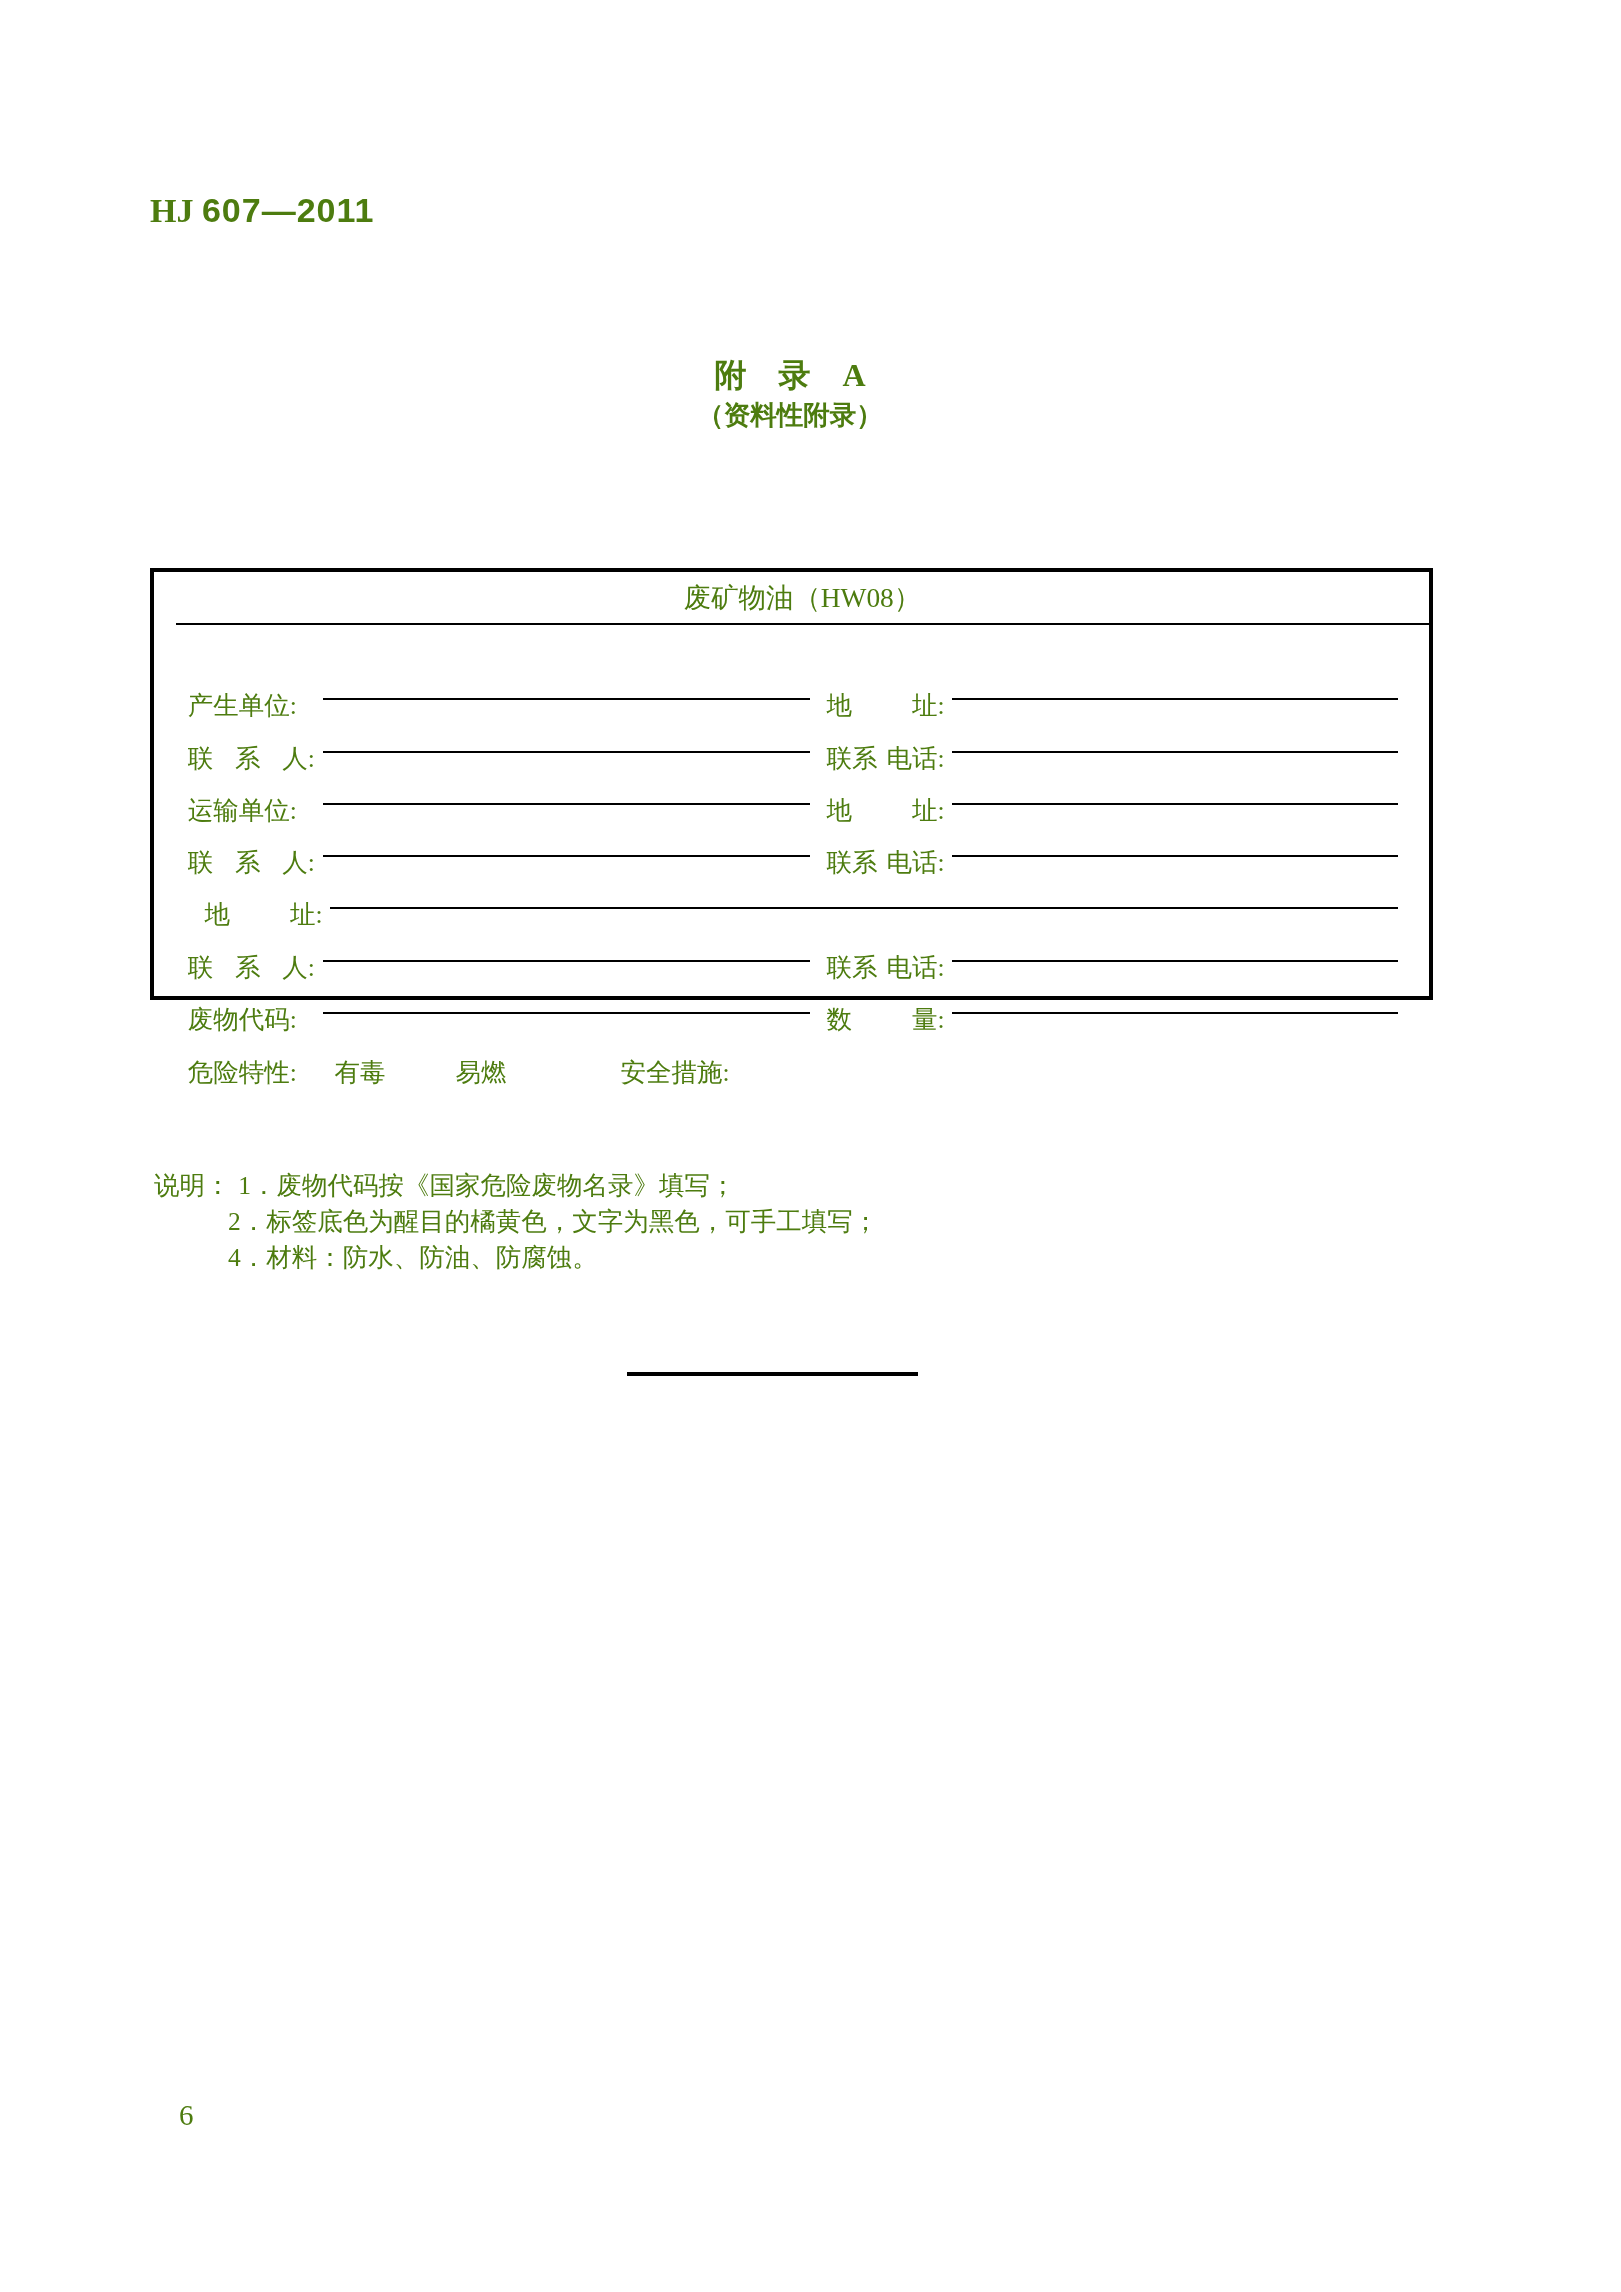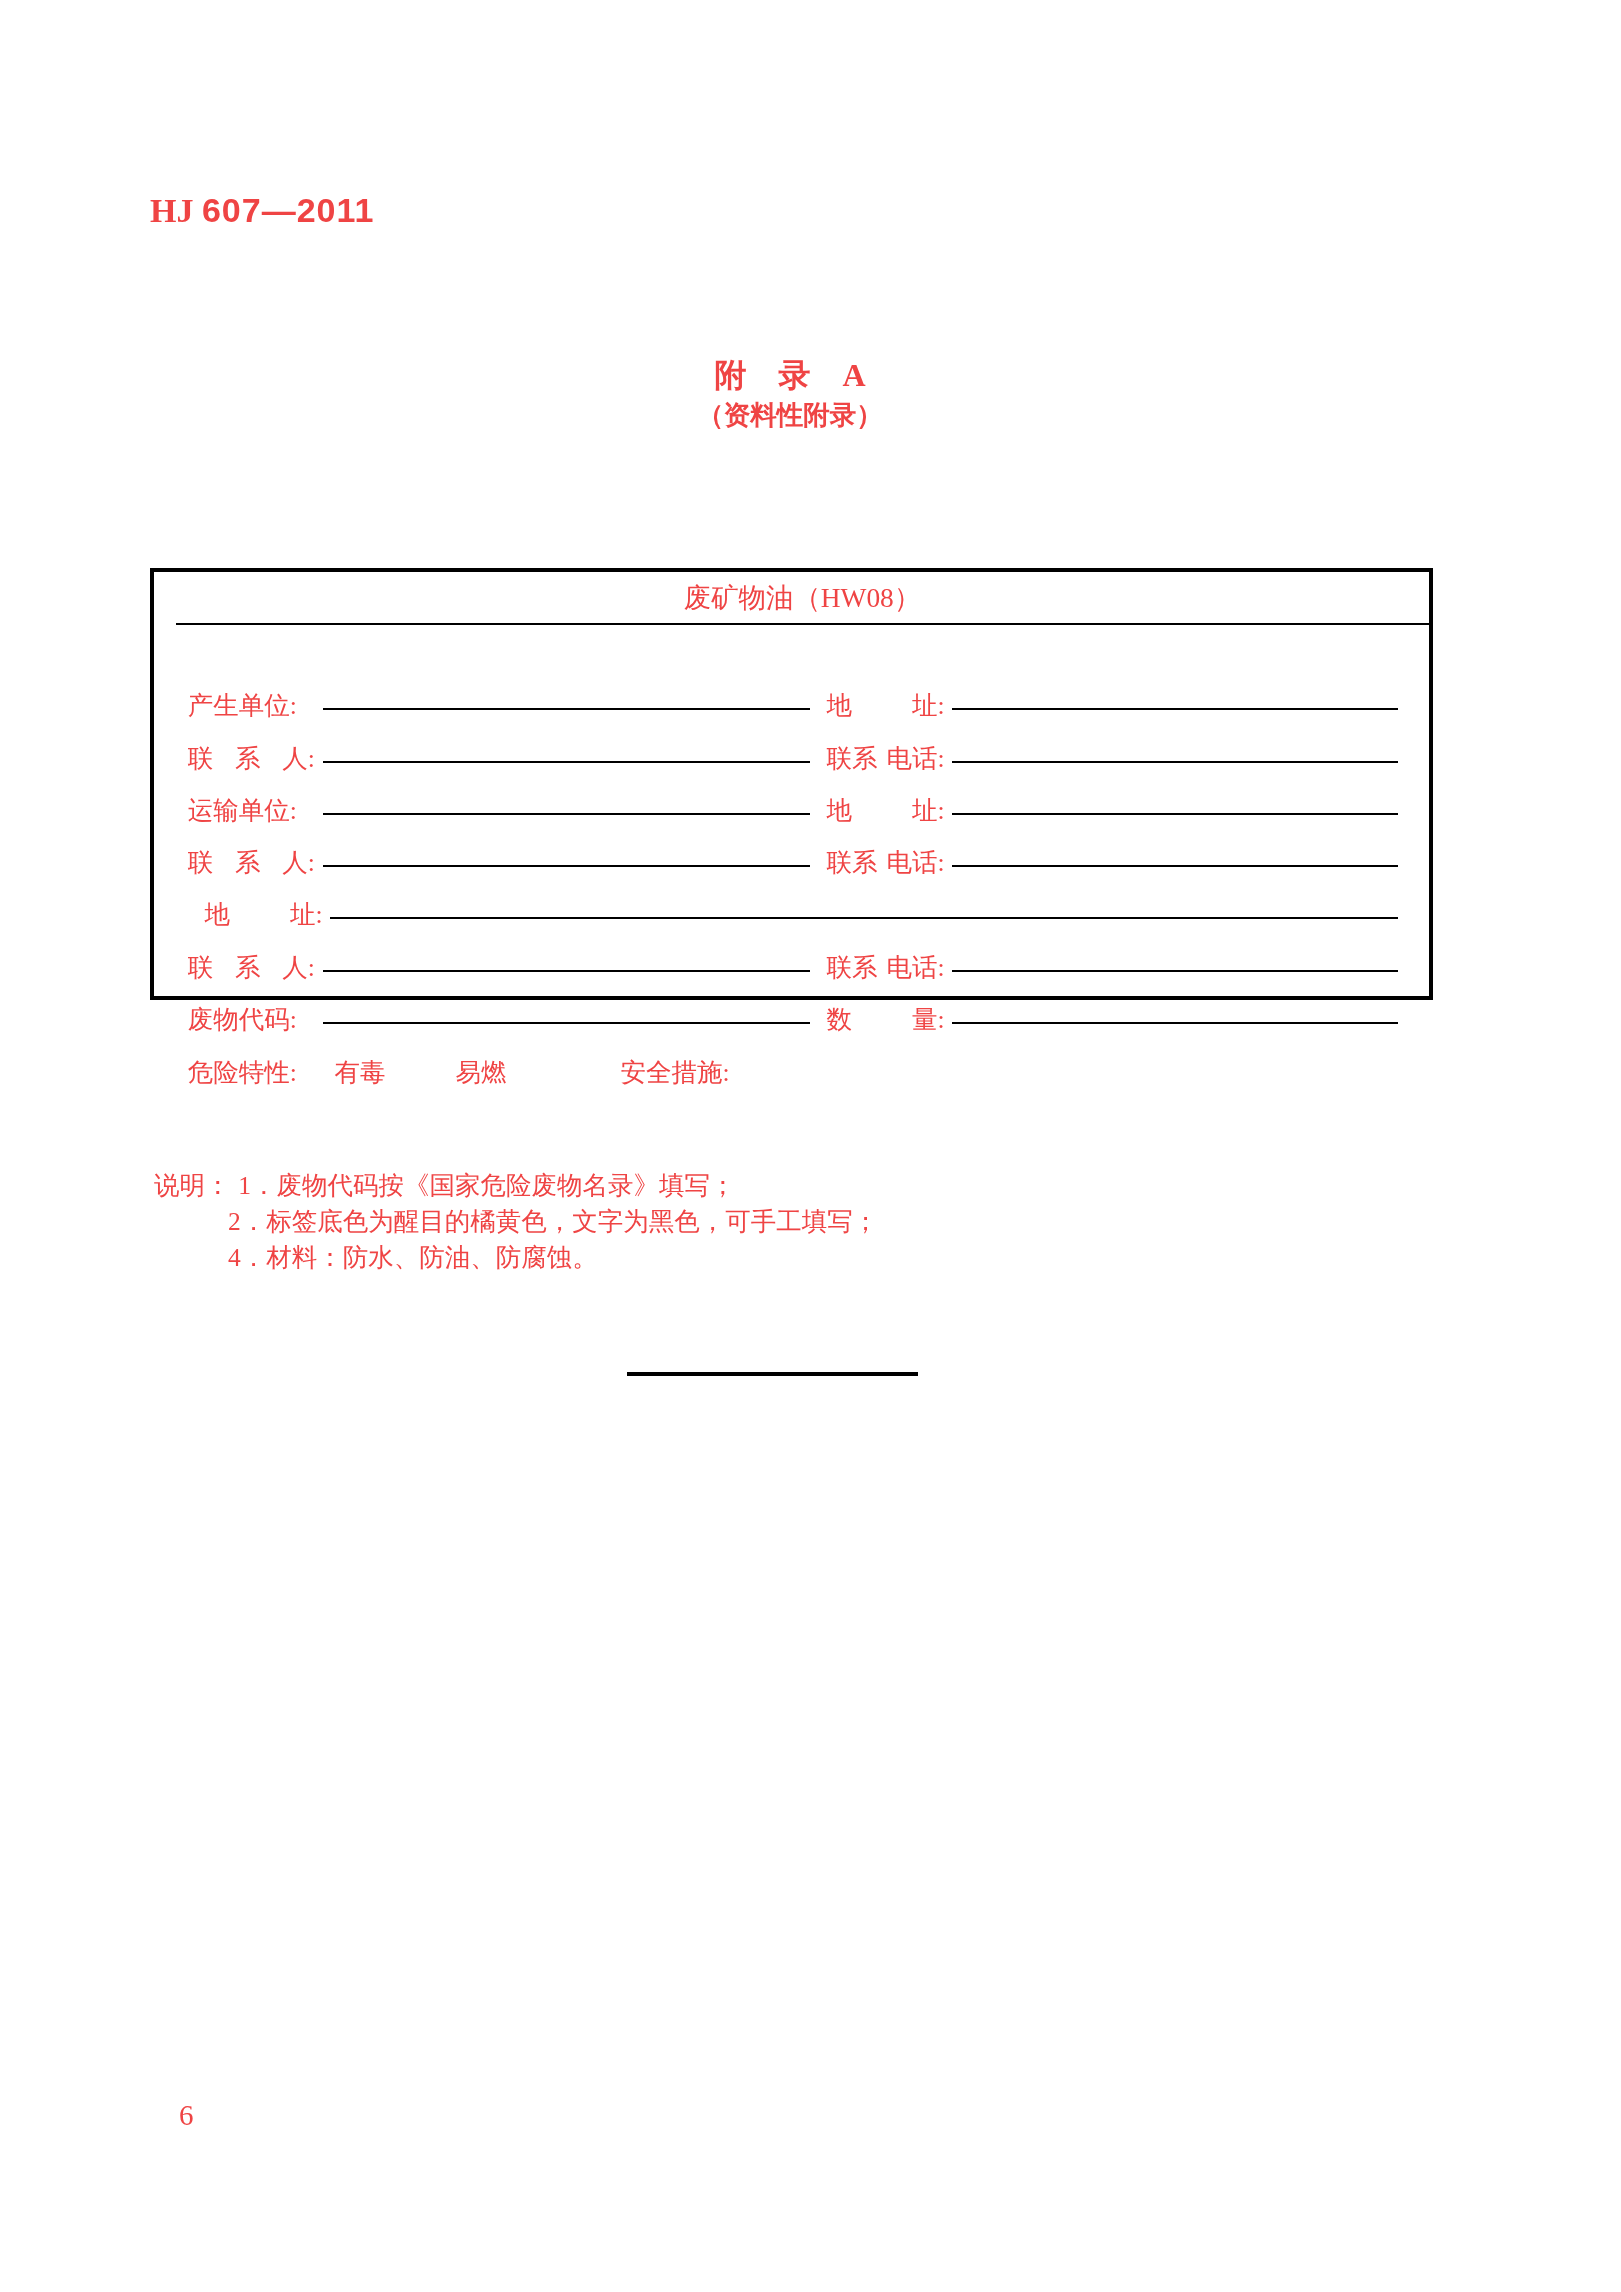--- a/index.html
+++ b/index.html
@@ -1,20 +1,20 @@
 <!DOCTYPE html>
 <html><head>
 <meta charset="utf-8">
 <style>
   html,body{margin:0;padding:0;background:#888;}
   .page{
     position:relative;
     width:1621px;height:2293px;
     background:#ffffff;
-    color:#ef4444;
+    color:#4d7c0f;
     font-family:"Liberation Serif","DejaVu Serif",serif;
     overflow:hidden;
     margin:0 auto;
   }
   
   .hj-header{
     position:absolute;left:150px;top:192px;
     font-size:34px;line-height:37px;white-space:pre;
   }
   .hj-header .code{font-weight:bold;font-family:"Liberation Serif","DejaVu Serif",serif;}
@@ -38,21 +38,21 @@
   .box-header{
     height:51px;border-bottom:2.9px solid #000;
     display:flex;align-items:center;justify-content:center;
     font-size:27.4px;
   }
   .box-body{position:relative;width:100%;height:526px;}
   .form-row{
     position:absolute;left:11.8px;right:31px;height:27.4px;
     display:flex;align-items:flex-end;
   }
-  .zone{display:flex;align-items:center;}
+  .zone{display:flex;align-items:flex-start;}
   .zone.left{width:622px;}
   .zone.right{flex:1;margin-left:16.7px;}
   .lbl{font-size:25.5px;line-height:27.4px;white-space:pre;flex:0 0 auto;}
   .lbl-4{display:inline-block;width:127px;}
   .spread-3{display:inline-flex;width:127px;justify-content:space-between;}
   .spread-2{display:inline-flex;width:118px;justify-content:space-between;}
   .fill-line{flex:1;border-bottom:2px solid #000;height:5.9px;margin-left:7.8px;}
   .hazard-row .opt{font-size:25.5px;line-height:27.4px;}
   .hazard-row .opt-toxic{margin-left:19.6px;}
   .hazard-row .opt-flammable{margin-left:70px;}

